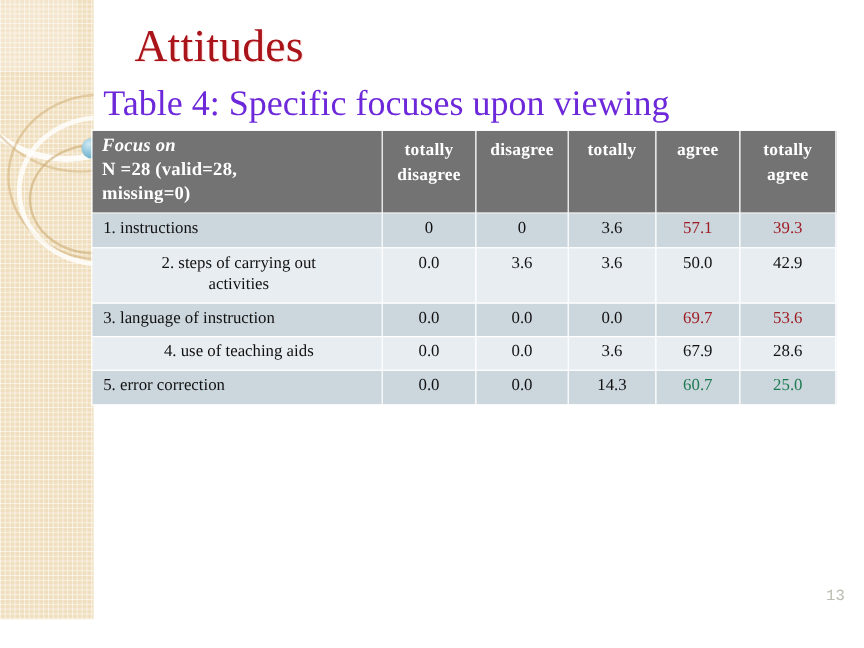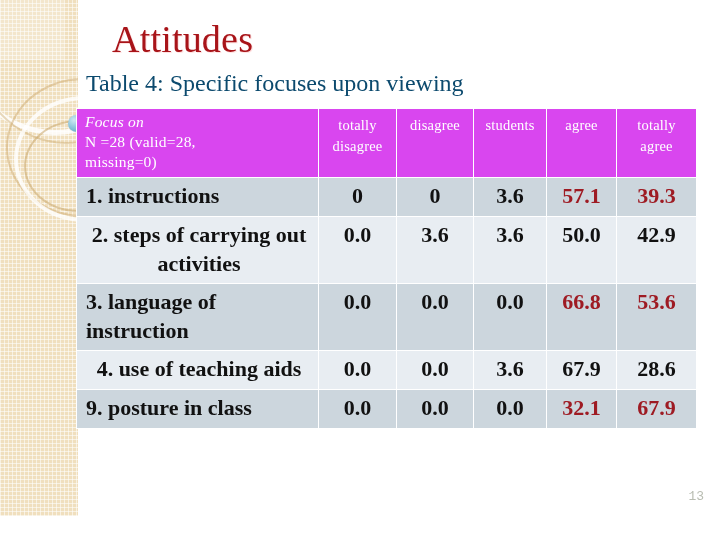--- a/index.html
+++ b/index.html
@@ -81,22 +81,22 @@
     font-size: 38px;
     color: #a81419;
     font-weight: normal;
     letter-spacing: .2px;
     text-shadow: 1px 1px 0 rgba(255,200,200,.55);
     white-space: nowrap;
   }
   #subtitle {
     position: absolute;
     left: 86px; top: 70px;
-    font-size: 24px;
-    color: #0c4a6e;
+    font-size: 30px;
+    color: #6d28d9;
     white-space: nowrap;
   }
 
   
   #bullet-dot {
     position: absolute;
     left: 68px; top: 115px;
     width: 17px; height: 17px;
     border-radius: 50%;
     background: radial-gradient(circle at 35% 30%, #cfe8f2 0%, #8fc6dc 45%, #4f9cba 100%);
@@ -113,44 +113,43 @@
     border-collapse: collapse;
     width: 620px;
     table-layout: fixed;
   }
   th, td {
     border: 1px solid #ffffff;
     padding: 0;
     vertical-align: top;
   }
   thead th {
-    background: #d946ef;
+    background: #737373;
     color: #ffffff;
-    font-weight: normal;
+    font-weight: bold;
     font-size: 14.5px;
     line-height: 1.42;
     text-align: center;
     padding: 6px 4px 8px 4px;
     letter-spacing: .2px;
   }
   thead th.focus-col {
     text-align: left;
     padding: 3px 6px 6px 8px;
     font-size: 15.5px;
     line-height: 1.28;
   }
   thead th.focus-col .ital {
     font-style: italic;
   }
   tbody td {
-    font-size: 22px;
+    font-size: 14px;
     color: #111111;
     line-height: 1.30;
     padding: 4px 6px 5px 6px;
-    font-weight: bold;
   }
   tbody td.label {
     text-align: left;
     padding-left: 9px;
     white-space: pre-line;
   }
   tbody td.num {
     text-align: center;
   }
   tr.band-a td { background: #ccd6dd; }
@@ -201,21 +200,21 @@
       </colgroup>
       <thead>
         <tr>
           <th class="focus-col">
             <div class="ital">Focus on</div>
             <div>N =28 (valid=28,</div>
             <div>missing=0)</div>
           </th>
           <th>totally disagree</th>
           <th>disagree</th>
-          <th>students</th>
+          <th>totally</th>
           <th>agree</th>
           <th>totally agree</th>
         </tr>
       </thead>
       <tbody id="tbody">
           <tr class="band-a">
             <td class="label">1.  instructions</td>
             <td class="num v-black">0</td>
             <td class="num v-black">0</td>
             <td class="num v-black">3.6</td>
@@ -229,38 +228,38 @@
             <td class="num v-black">3.6</td>
             <td class="num v-black">3.6</td>
             <td class="num v-black">50.0</td>
             <td class="num v-black">42.9</td>
           </tr>
           <tr class="band-a">
             <td class="label">3. language of instruction</td>
             <td class="num v-black">0.0</td>
             <td class="num v-black">0.0</td>
             <td class="num v-black">0.0</td>
-            <td class="num v-red">66.8</td>
+            <td class="num v-red">69.7</td>
             <td class="num v-red">53.6</td>
           </tr>
           <tr class="band-b">
             <td class="label">4. use of teaching aids</td>
             <td class="num v-black">0.0</td>
             <td class="num v-black">0.0</td>
             <td class="num v-black">3.6</td>
             <td class="num v-black">67.9</td>
             <td class="num v-black">28.6</td>
           </tr>
           <tr class="band-a">
-            <td class="label">9. posture in class</td>
-            <td class="num v-black">0.0</td>
-            <td class="num v-black">0.0</td>
-            <td class="num v-black">0.0</td>
-            <td class="num v-red">32.1</td>
-            <td class="num v-red">67.9</td>
+            <td class="label">5. error correction</td>
+            <td class="num v-black">0.0</td>
+            <td class="num v-black">0.0</td>
+            <td class="num v-black">14.3</td>
+            <td class="num v-green">60.7</td>
+            <td class="num v-green">25.0</td>
           </tr>
         </tbody>
     </table>
   </div>
 
   <div id="page-num">13</div>
 
 </div>
 
 </body></html>

